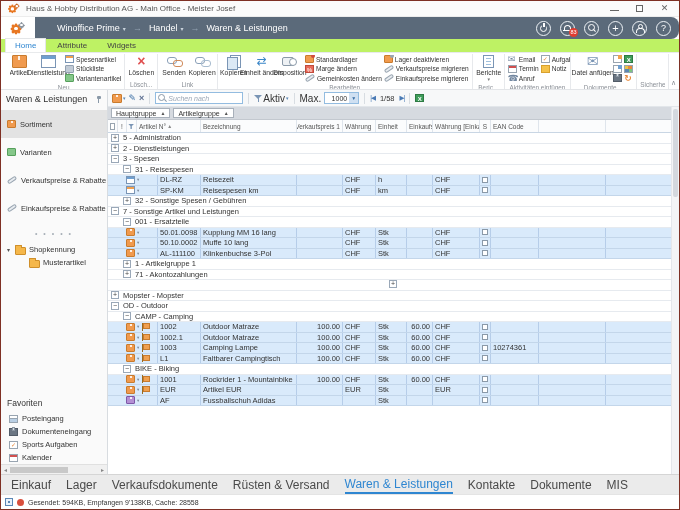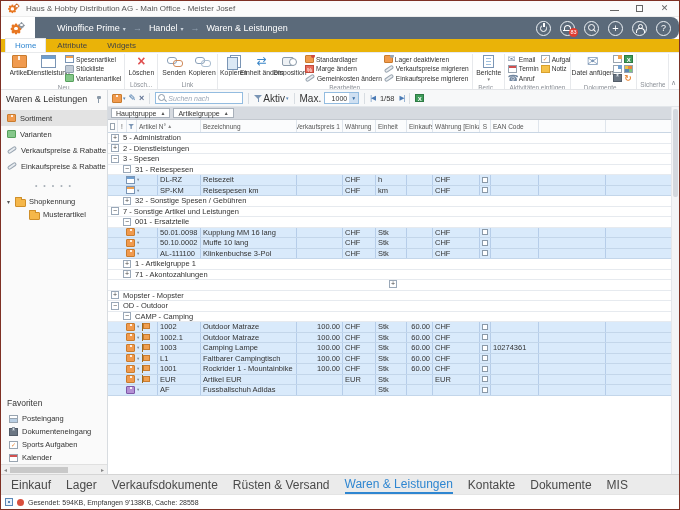--- a/index.html
+++ b/index.html
@@ -42,21 +42,21 @@
   .nsearch::before { content:''; position:absolute; left:0; top:0; width:5px; height:5px; border:1px solid #fff; border-radius:50%; }
   .nsearch::after { content:''; position:absolute; left:5.5px; top:5.5px; width:3px; height:1px; background:#fff; transform:rotate(45deg); }
   .nplus { font-size:11px; line-height:11px; font-weight:400; }
   .nuser { position:relative; width:9px; height:9px; }
   .nuser::before { content:''; position:absolute; top:0; left:2.5px; width:3.5px; height:3.5px; border:1px solid #fff; border-radius:50%; }
   .nuser::after { content:''; position:absolute; bottom:0; left:0.5px; width:7px; height:3.5px; border:1px solid #fff; border-bottom:none; border-radius:4px 4px 0 0; }
   .nhelp { font-size:9px; }
   .badge { position:absolute; right:-4px; bottom:-2px; min-width:9px; height:9px; border-radius:5px; background:#e03c31; color:#fff; font-size:5.5px; line-height:9px; text-align:center; padding:0 1px; }
 
   
-  .tabrow { height:14px; flex:0 0 14px; background:#eab308; display:flex; align-items:flex-end; padding-left:4px; gap:2px; border-bottom:1px solid #e8eaec; }
+  .tabrow { height:14px; flex:0 0 14px; background:#bef264; display:flex; align-items:flex-end; padding-left:4px; gap:2px; border-bottom:1px solid #e8eaec; }
   .rtab { font-size:8px; padding:2px 9px; color:#444; cursor:pointer; }
   .rtab.active { background:#fff; color:#2e86d1; border:1px solid #e4e6e8; border-bottom:none; }
 
   
   .ribbon { height:37px; flex:0 0 37px; background:#fff; display:flex; align-items:stretch; padding:1px 10px 0 2px; position:relative; overflow:hidden; border-bottom:1px solid #e3e5e8; }
   .rb-group { display:flex; flex-direction:column; border-right:1px solid #e7e9ec; padding:0 3px; flex:0 1 auto; min-width:24px; overflow:hidden; }
   .rb-items { flex:1; display:flex; align-items:flex-start; gap:2px; }
   .rb-big { display:flex; flex-direction:column; align-items:center; width:max-content; min-width:26px; max-width:52px; padding:1px 2px; cursor:pointer; text-align:center; }
   .rb-big .ic { margin-bottom:1px; }
   .rb-big-label { font-size:6.8px; color:#333; line-height:1.1; white-space:nowrap; overflow:hidden; max-width:52px; }
@@ -127,21 +127,21 @@
   .ic-pin::after { content:''; position:absolute; left:2.4px; top:4.5px; width:1px; height:4px; background:#8a99a8; }
 
   
   .body { flex:1; display:flex; min-height:0; background:#fff; }
 
   
   .sidebar { width:107px; flex:0 0 107px; background:#fafafa; border-right:1px solid #d8dce0; display:flex; flex-direction:column; min-height:0; }
   .sb-title { height:18px; display:flex; align-items:center; padding:0 5px; font-size:9px; color:#333; }
   .sb-title span.t { flex:1; white-space:nowrap; overflow:hidden; }
   .sb-items { padding-top:2px; }
-  .sb-item { display:flex; align-items:center; gap:4px; height:16px; padding:0 6px; font-size:7.5px; color:#333; cursor:pointer; white-space:nowrap; overflow:hidden; }
+  .sb-item { display:flex; align-items:center; gap:4px; height:28px; padding:0 6px; font-size:7.5px; color:#333; cursor:pointer; white-space:nowrap; overflow:hidden; }
   .sb-item.active { background:#e3e3e3; }
   .sb-dots { text-align:center; color:#a8b0b8; font-size:7px; letter-spacing:2px; padding:8px 0 4px; }
   .sb-tree { padding:2px 0; }
   .tree-item { display:flex; align-items:center; gap:3px; height:13px; font-size:7.5px; color:#333; cursor:pointer; white-space:nowrap; overflow:hidden; }
   .tree-caret { width:7px; font-size:6px; color:#555; text-align:center; }
   .sb-spacer { flex:1; }
   .sb-fav-title { font-size:8.5px; color:#333; padding:3px 6px 4px; }
   .fav-item { display:flex; align-items:center; gap:4px; height:13px; padding:0 8px; font-size:7.5px; color:#333; cursor:pointer; white-space:nowrap; overflow:hidden; }
   .sb-hscroll { height:10px; flex:0 0 10px; background:#f0f0f0; border-top:1px solid #e0e0e0; display:flex; align-items:center; }
   .sb-hscroll .arr { width:9px; font-size:6px; color:#888; text-align:center; cursor:pointer; }
@@ -818,20 +818,24 @@
             <span class="cell c-unit">Stk</span>
             <span class="cell c-ep">60.00</span>
             <span class="cell c-ecur">CHF</span>
             <span class="cell c-s">
               <span class="cb"></span>
             </span>
             <span class="cell c-ean"></span>
             <span class="cell c-fill"></span>
             <span class="cell c-rest"></span>
           </div>
+          <div class="row group" style="padding-left: 15px;">
+            <span class="exp">−</span>
+            <span class="glabel">BIKE - Biking</span>
+          </div>
           <div class="row leaf">
             <span class="cell c-icons">
               <span class="ic ic-package sm"></span>
               <span class="mini-caret">▾</span>
               <span class="ic ic-flag"></span>
             </span>
             <span class="cell c-nr">1001</span>
             <span class="cell c-name">Rockrider 1 - Mountainbike</span>
             <span class="cell c-vp">100.00</span>
             <span class="cell c-cur">CHF</span>

